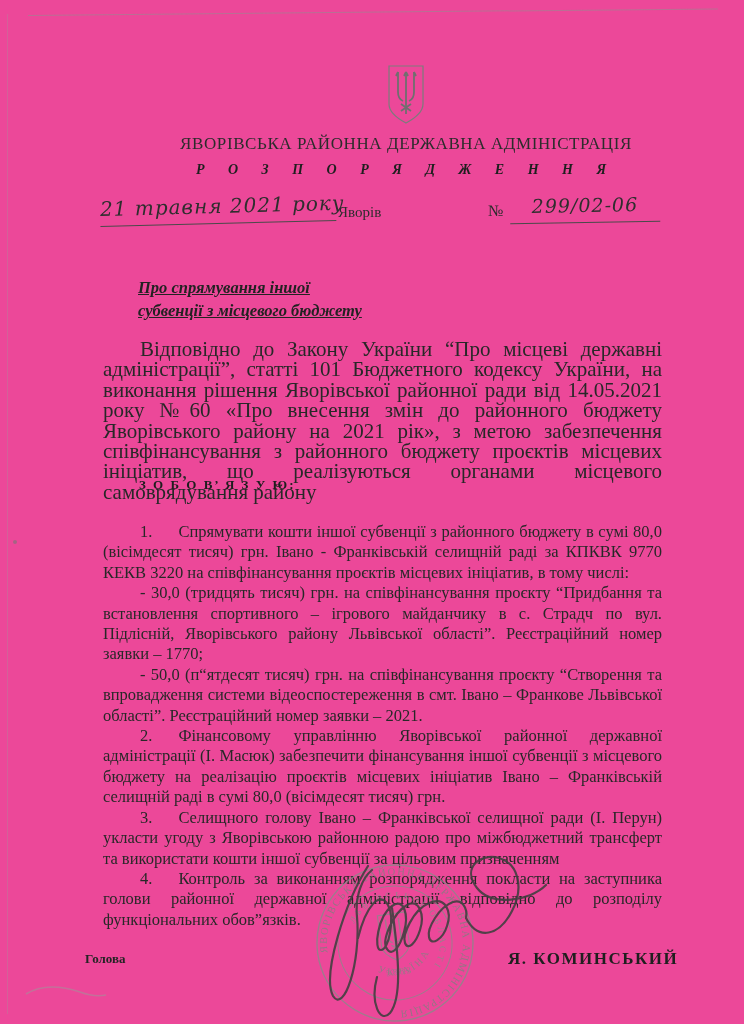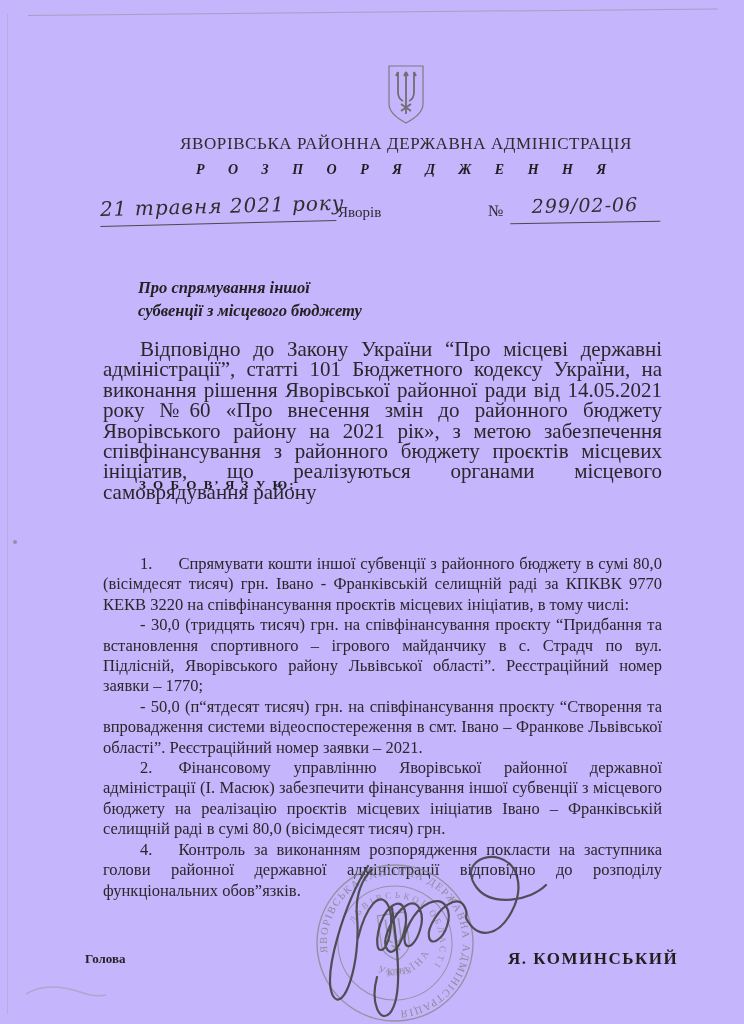--- a/index.html
+++ b/index.html
@@ -4,21 +4,21 @@
 <style>
   html,body{margin:0;padding:0;}
   body{
     width:744px;height:1024px;
     background:#e9e9e9;
     font-family:"Liberation Serif","DejaVu Serif",serif;
   }
   .page{
     position:relative;
     width:744px;height:1024px;
-    background:#c4b5fd;
+    background:#ec4899;
     overflow:hidden;
     color:#262626;
   }
   
   .scan-topline{
     position:absolute;left:28px;top:15px;width:690px;height:1px;
     background:#8f8f8f;opacity:.55;
     transform:rotate(-0.55deg);transform-origin:left center;
   }
   .scan-leftline{
@@ -64,36 +64,37 @@
     border-bottom:1.5px solid #4a4a4a;
     text-align:center;font-size:19px;padding-bottom:6px;
     transform:rotate(-1deg);letter-spacing:1px;white-space:nowrap;
   }
 
   
   .subject{
     position:absolute;left:138px;top:276px;width:300px;
     font-weight:bold;font-style:italic;font-size:16.5px;line-height:23px;
     color:#222;
+    text-decoration:underline;
   }
 
   
   .preamble{
     position:absolute;left:103px;top:339px;width:559px;
     font-size:21px;line-height:20.4px;text-align:justify;
     text-indent:37px;margin:0;color:#282828;
   }
   .order-heading{
     position:absolute;left:139px;top:477px;
     font-size:13px;font-weight:bold;letter-spacing:2px;color:#1e1e1e;
     white-space:nowrap;
   }
   .items{
     position:absolute;left:103px;top:522px;width:559px;
-    font-size:16.5px;line-height:20.4px;color:#282828;margin-top:32px;
+    font-size:16.5px;line-height:20.4px;color:#282828;
   }
   .items p{
     margin:0;text-align:justify;text-indent:37px;
   }
   .item-num:not(:empty){margin-right:26px;}
 
   
   .signer-title{
     position:absolute;left:85px;top:951px;
     font-size:13px;font-weight:bold;color:#242424;
@@ -149,20 +150,21 @@
 
   <p class="preamble">Відповідно до Закону України “Про місцеві державні адміністрації”, статті 101 Бюджетного кодексу України, на виконання рішення Яворівської районної ради від 14.05.2021 року №60 «Про внесення змін до районного бюджету Яворівського району на 2021 рік», з метою забезпечення співфінансування з районного бюджету проєктів місцевих ініціатив, що реалізуються органами місцевого самоврядування району</p>
 
   <div class="order-heading">З О Б О В’ Я З У Ю:</div>
 
   <div class="items">
     <p><span class="item-num">1.</span><span>Спрямувати кошти іншої субвенції з районного бюджету в сумі 80,0 (вісімдесят тисяч) грн. Івано - Франківській селищній раді за КПКВК 9770 КЕКВ 3220 на співфінансування проєктів місцевих ініціатив, в тому числі:</span></p>
     <p><span class="item-num"></span><span>- 30,0 (тридцять тисяч) грн. на співфінансування проєкту “Придбання та встановлення спортивного – ігрового майданчику в с. Страдч по вул. Підлісній, Яворівського району Львівської області”. Реєстраційний номер заявки – 1770;</span></p>
     <p><span class="item-num"></span><span>- 50,0 (п“ятдесят тисяч) грн. на співфінансування проєкту “Створення та впровадження системи відеоспостереження в смт. Івано – Франкове Львівської області”. Реєстраційний номер заявки – 2021.</span></p>
     <p><span class="item-num">2.</span><span>Фінансовому управлінню Яворівської районної державної адміністрації (І. Масюк) забезпечити фінансування іншої субвенції з місцевого бюджету на реалізацію проєктів місцевих ініціатив Івано – Франківській селищній раді в сумі 80,0 (вісімдесят тисяч) грн.</span></p>
+    <p><span class="item-num">3.</span><span>Селищного голову Івано – Франківської селищної ради (І. Перун) укласти угоду з Яворівською районною радою про міжбюджетний трансферт та використати кошти іншої субвенції за цільовим призначенням</span></p>
     <p><span class="item-num">4.</span><span>Контроль за виконанням розпорядження покласти на заступника голови районної державної адміністрації відповідно до розподілу функціональних обов”язків.</span></p>
   </div>
 
   <svg class="stamp" width="194" height="194" viewBox="0 0 194 194">
     <g fill="none" stroke="#8a8a8a" stroke-width="1.4">
       <circle cx="97" cy="97" r="78"></circle>
       <circle cx="97" cy="97" r="57" stroke-width="1"></circle>
     </g>
     <defs>
       <path id="ringOuter" d="M29,97 a68,68 0 1,1 0,0.01" fill="none"></path>

